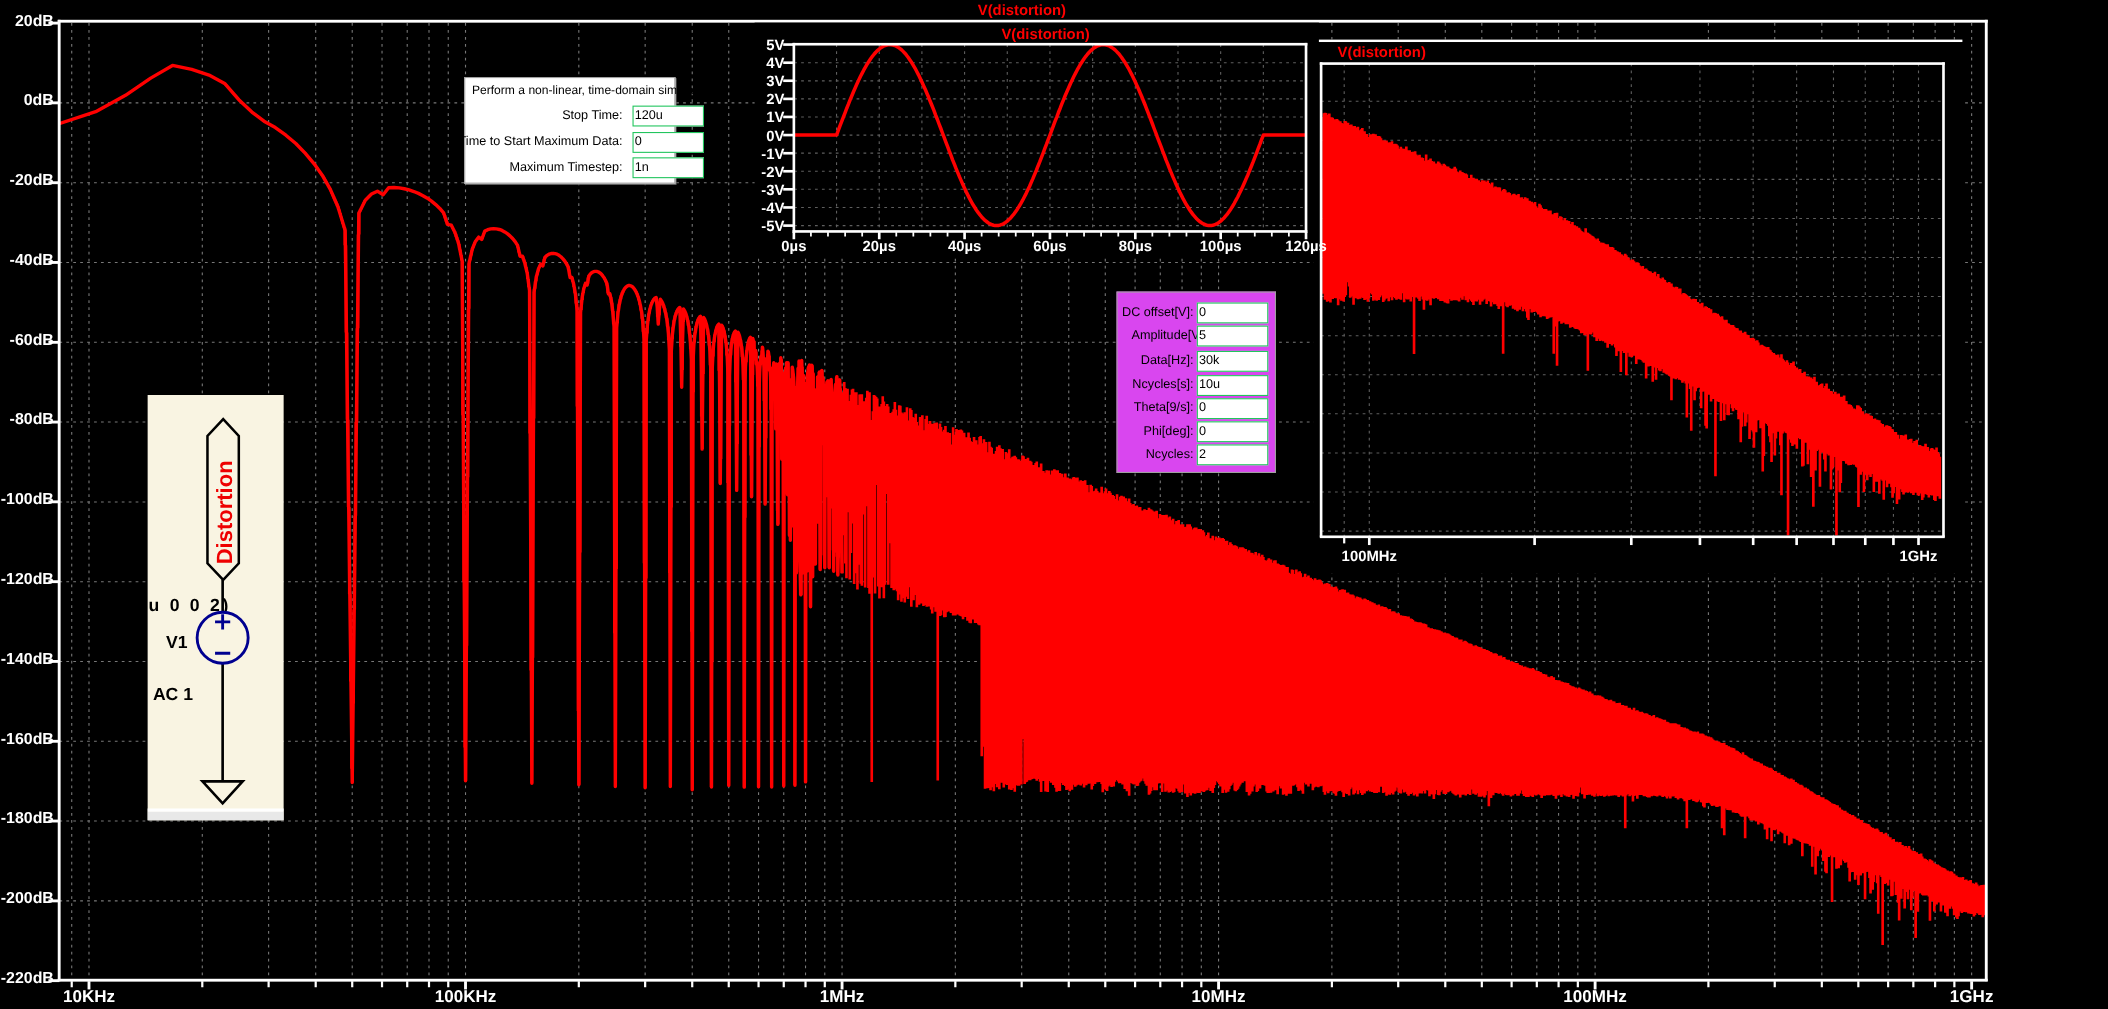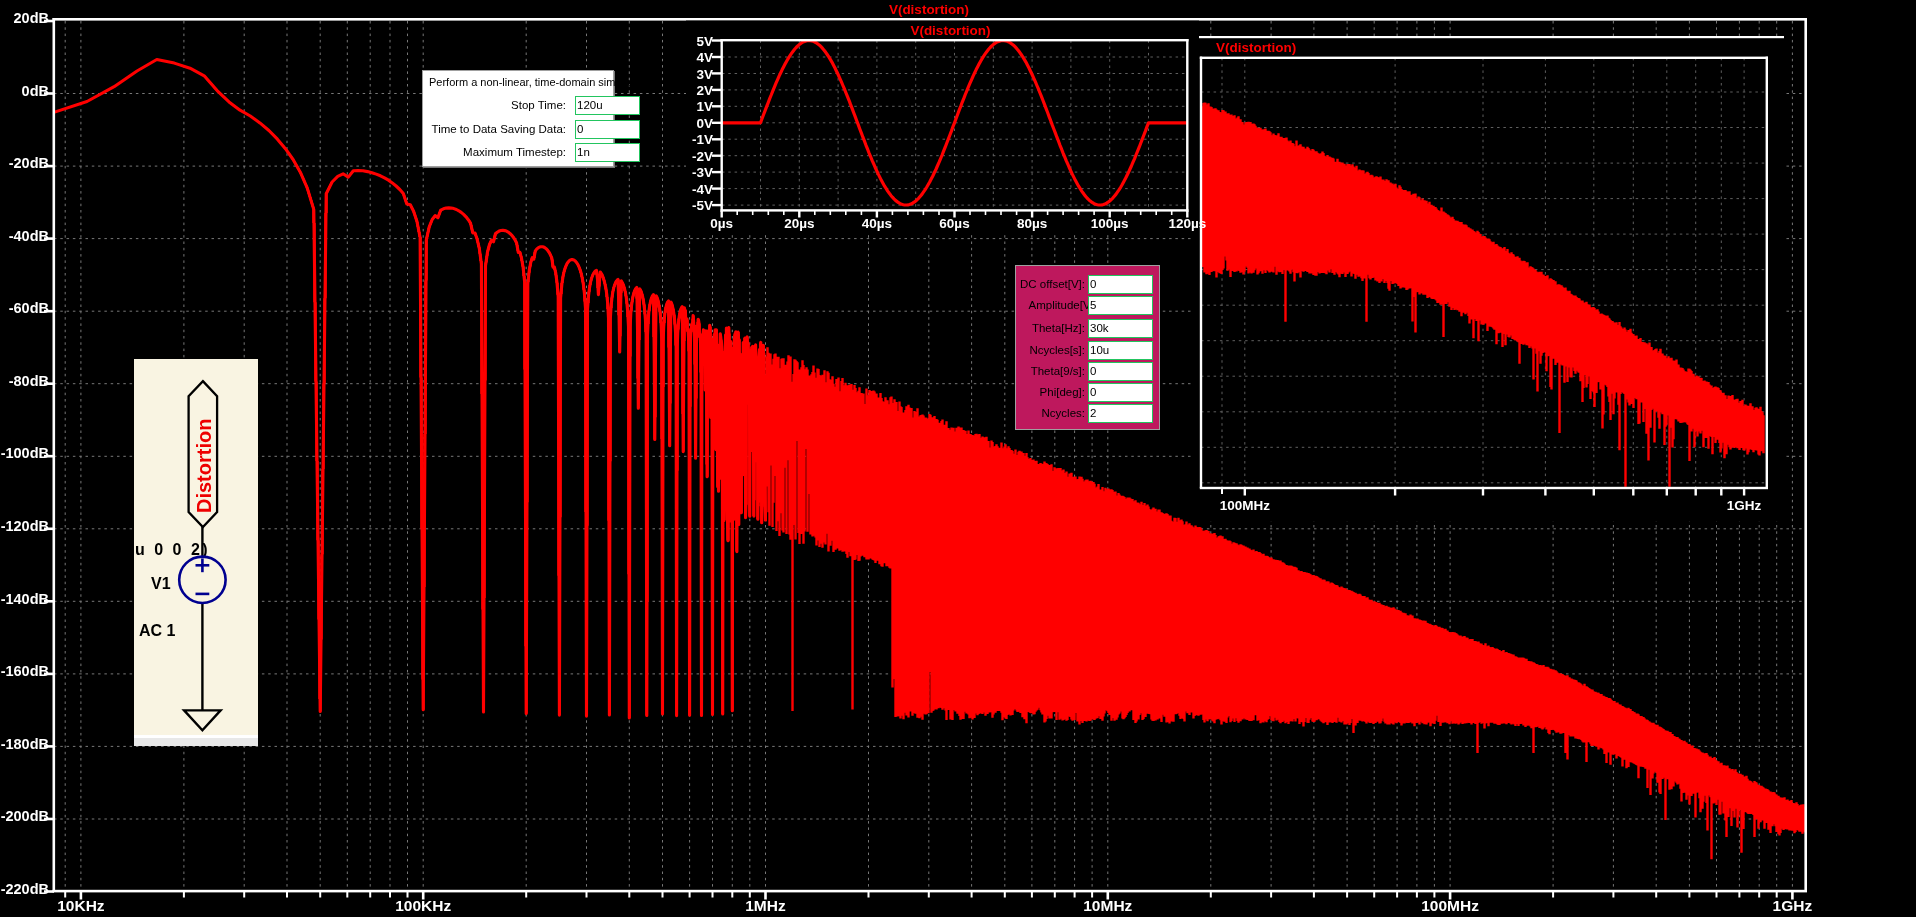--- a/index.html
+++ b/index.html
@@ -328,39 +328,39 @@
       <text x="950.5" y="35" fill="#ff0000" font-size="13.5px" font-weight="bold" text-anchor="middle">V(distortion)</text>
     </g>
   </svg>
 <div class="dlg" style="left:422px;top:70px;width:192px;height:97px;background:#fff;border:1px solid #a0a0a0;box-shadow:1px 1px 0 #777">
 <div style="position:absolute;left:6px;top:5px;font-size:11px;white-space:nowrap">Perform a non-linear, time-domain simulation.</div>
 <div class="row" style="top:25px;width:227px">
       <span class="lbl">Stop Time:</span>
       <span class="fld">120u</span>
     </div>
 <div class="row" style="top:48.5px;width:227px">
-      <span class="lbl">Time to Data Saving Data:</span>
+      <span class="lbl">Time to Start Maximum Data:</span>
       <span class="fld">0</span>
     </div>
 <div class="row" style="top:72px;width:227px">
       <span class="lbl">Maximum Timestep:</span>
       <span class="fld">1n</span>
     </div>
 </div>
-<div class="dlg" style="left:1015px;top:265px;width:145px;height:165px;background:#be185d;border:1px solid #a0a0a0">
+<div class="dlg" style="left:1015px;top:265px;width:145px;height:165px;background:#d946ef;border:1px solid #a0a0a0">
 <div class="row" style="top:9px;width:145px">
       <span class="lbl" style="right:76px">DC offset[V]:</span>
       <span class="fld" style="right:8px">0</span>
     </div>
 <div class="row" style="top:30px;width:145px">
       <span class="lbl" style="right:64px">Amplitude[V]:</span>
       <span class="fld" style="right:8px">5</span>
     </div>
 <div class="row" style="top:52.5px;width:145px">
-      <span class="lbl" style="right:76px">Theta[Hz]:</span>
+      <span class="lbl" style="right:76px">Data[Hz]:</span>
       <span class="fld" style="right:8px">30k</span>
     </div>
 <div class="row" style="top:74.5px;width:145px">
       <span class="lbl" style="right:76px">Ncycles[s]:</span>
       <span class="fld" style="right:8px">10u</span>
     </div>
 <div class="row" style="top:95.5px;width:145px">
       <span class="lbl" style="right:76px">Theta[9/s]:</span>
       <span class="fld" style="right:8px">0</span>
     </div>

